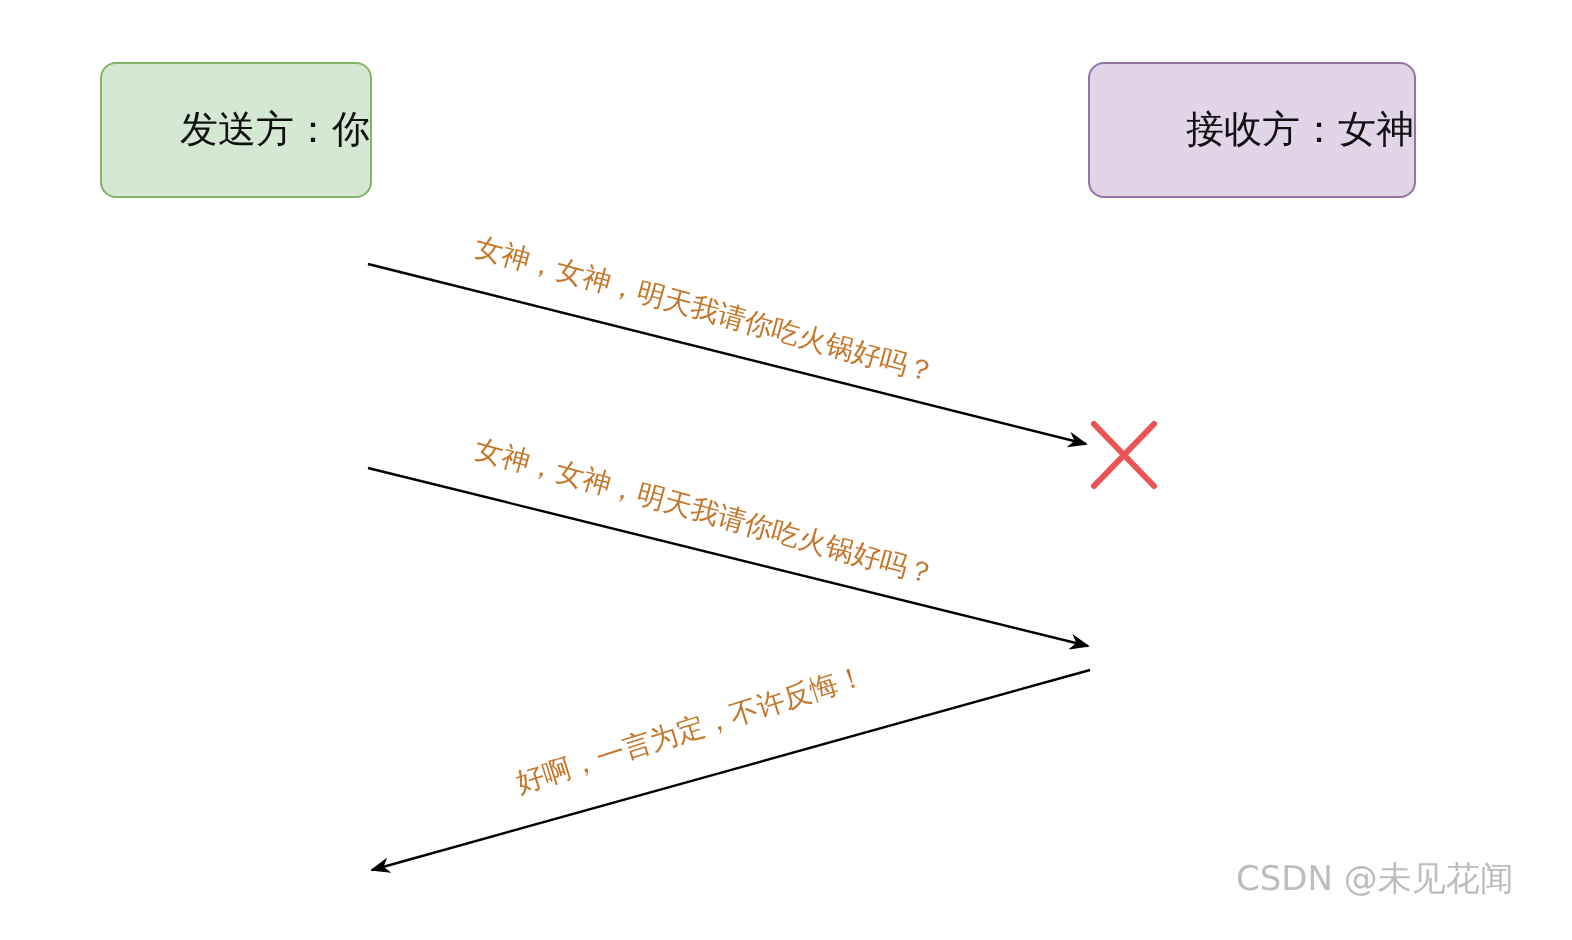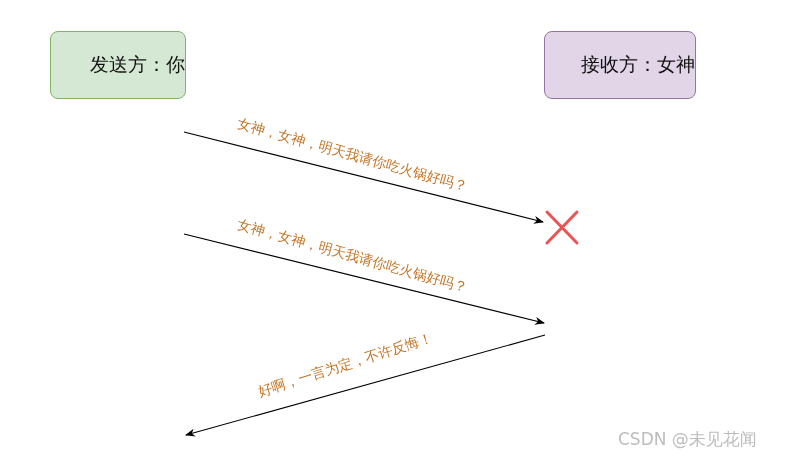--- a/index.html
+++ b/index.html
@@ -3,21 +3,21 @@
 <meta charset="utf-8">
 <style>
   html, body { margin:0; padding:0; background:#ffffff; }
   body { width:786px; height:470px; position:relative; overflow:hidden;
          font-family:"DejaVu Sans", "Liberation Sans", sans-serif; }
   .actor { position:absolute; box-sizing:border-box; border-radius:8px;
            display:flex; align-items:center; justify-content:flex-end;
            font-size:19px; color:#111; }
   #sender { left:50px; top:31px; width:136px; height:68px;
             background:#d5e8d4; border:1px solid #82b366; }
-  #receiver { left:544px; top:31px; width:152px; height:68px;
+  #receiver { left:544px; top:31px; width:164px; height:68px;
               background:#e1d5e7; border:1px solid #9673a6; }
   svg.lines { position:absolute; left:0; top:0; }
   .msg { position:absolute; font-size:14px; color:#c4762a; white-space:nowrap;
          transform-origin:0 0; }
   #m1 { left:240px; top:115px; transform:rotate(15.5deg); }
   #m2 { left:240px; top:216px; transform:rotate(15.5deg); }
   #m3 { left:256px; top:384px; transform:rotate(-17.5deg); }
   #wm { position:absolute; left:618px; top:428px; font-size:17px; color:#bdbdbd; }
 </style>
 </head>

